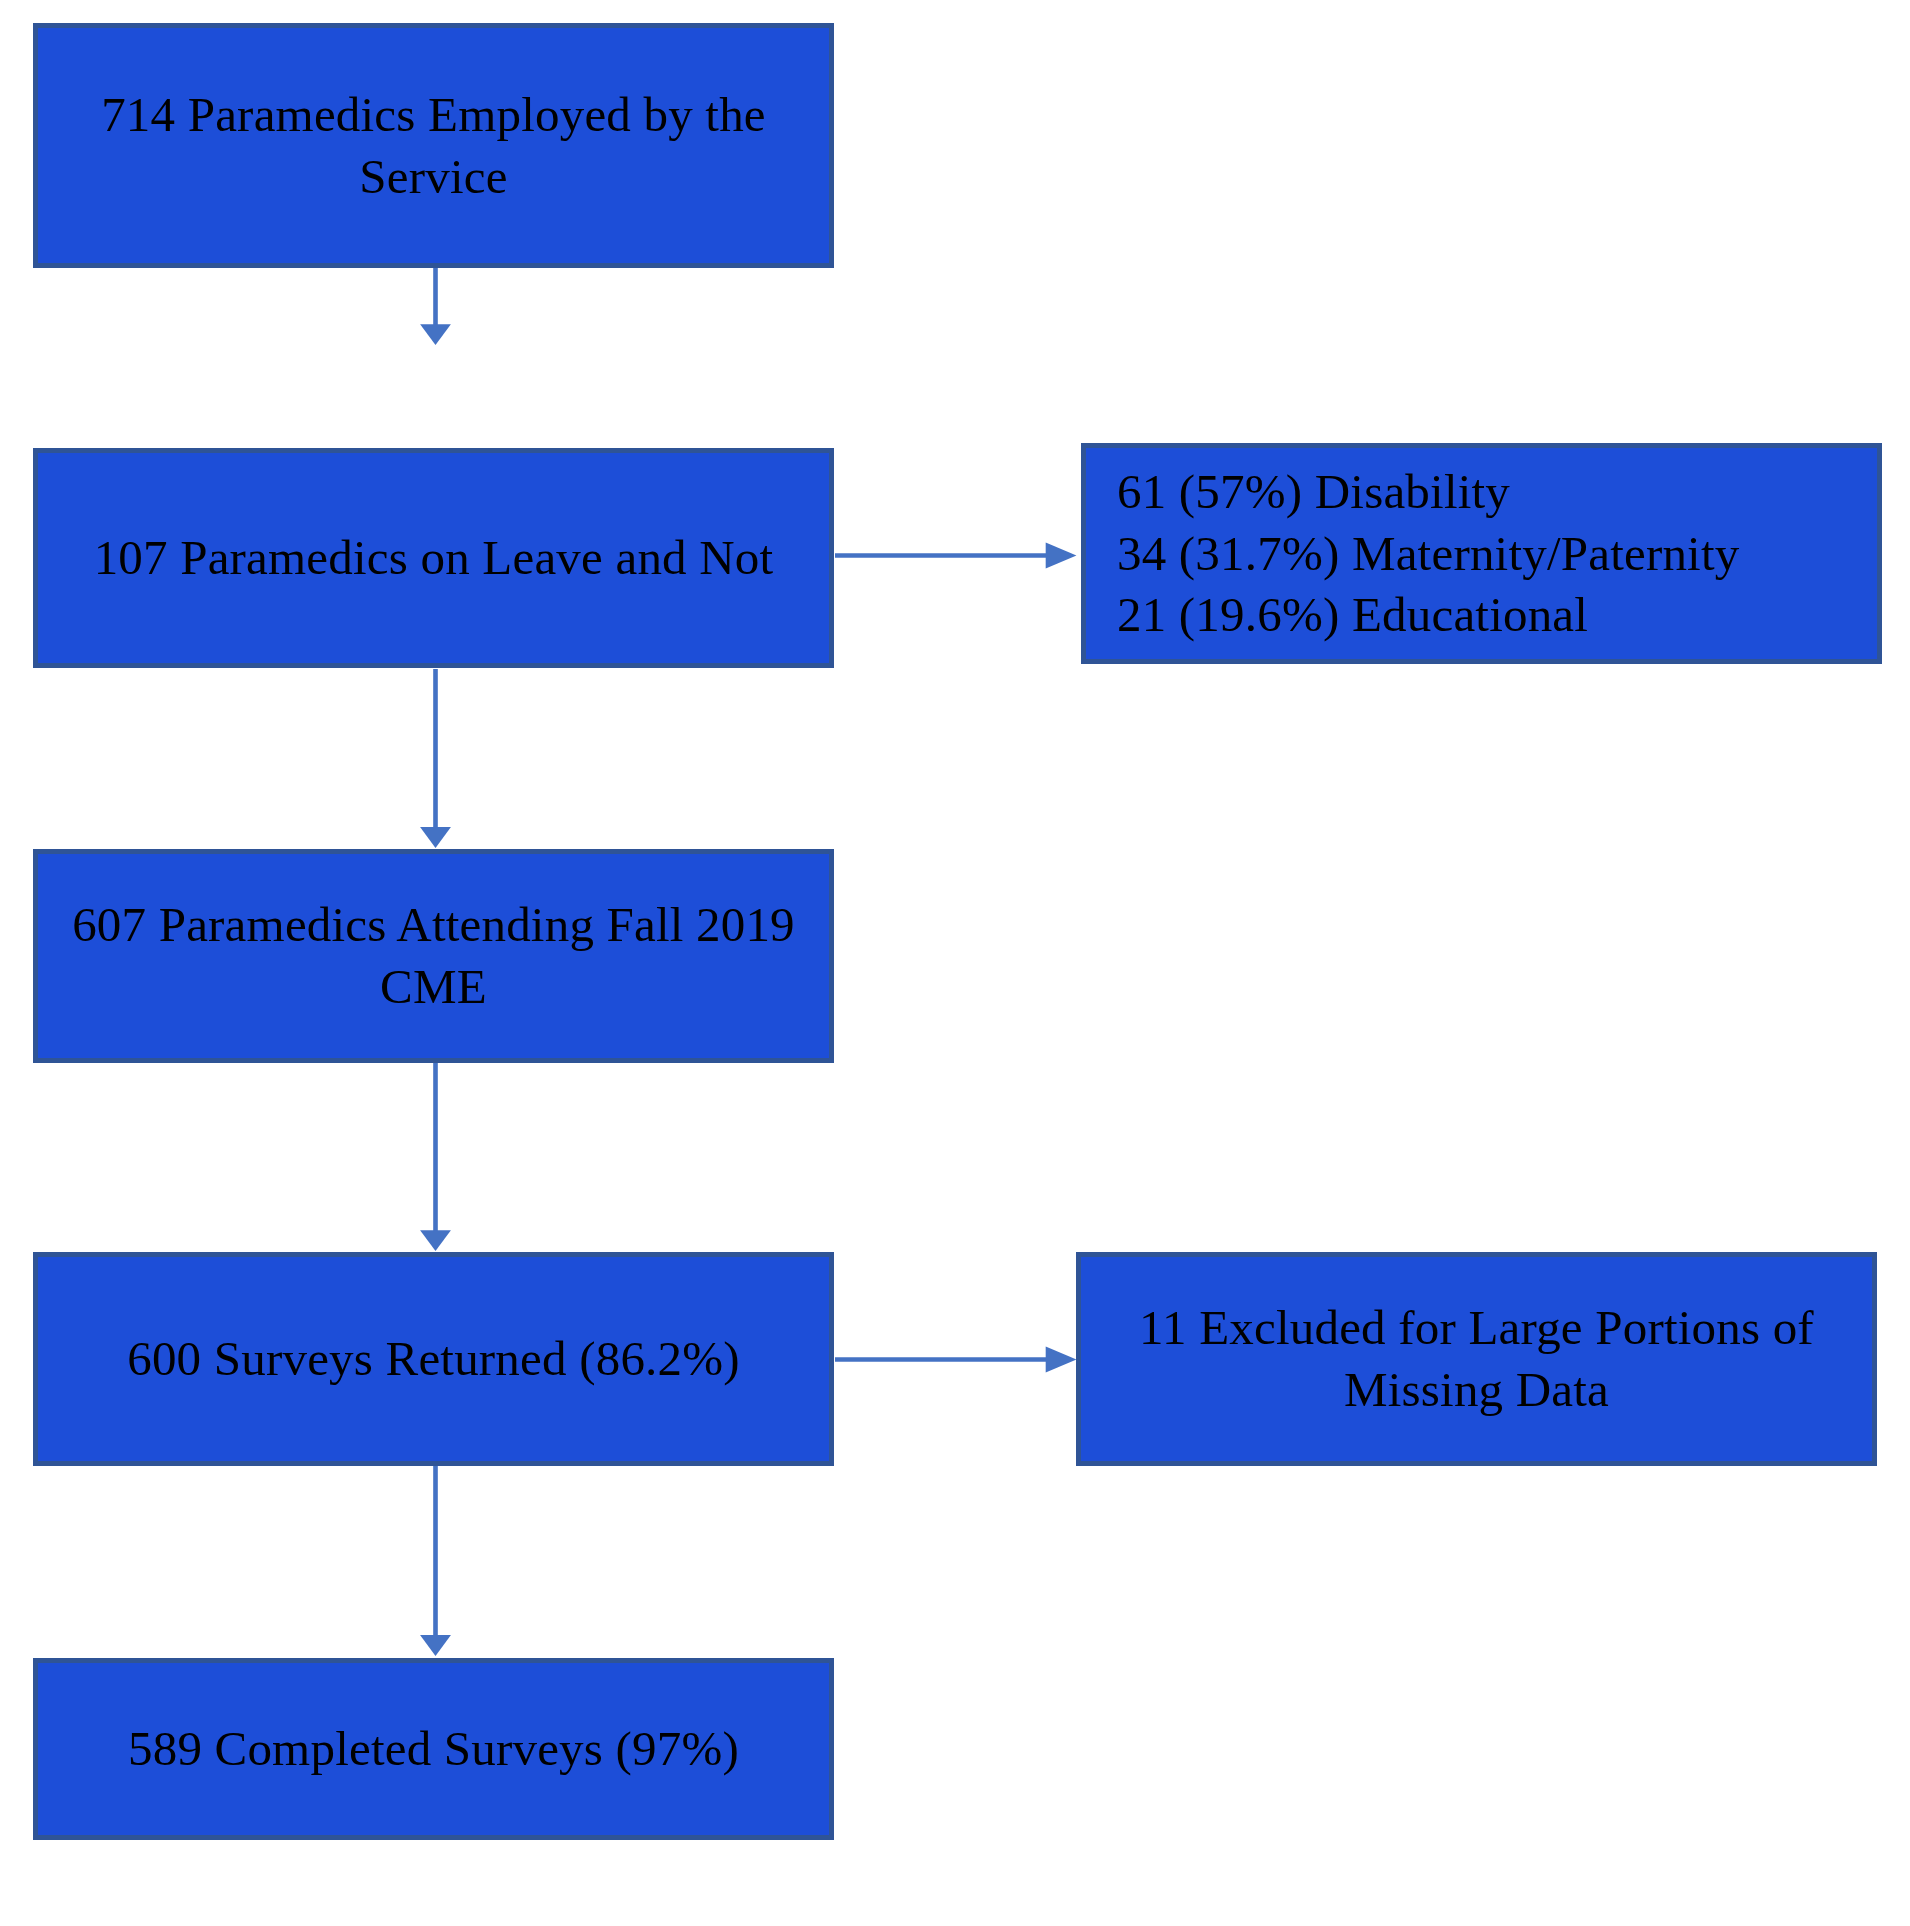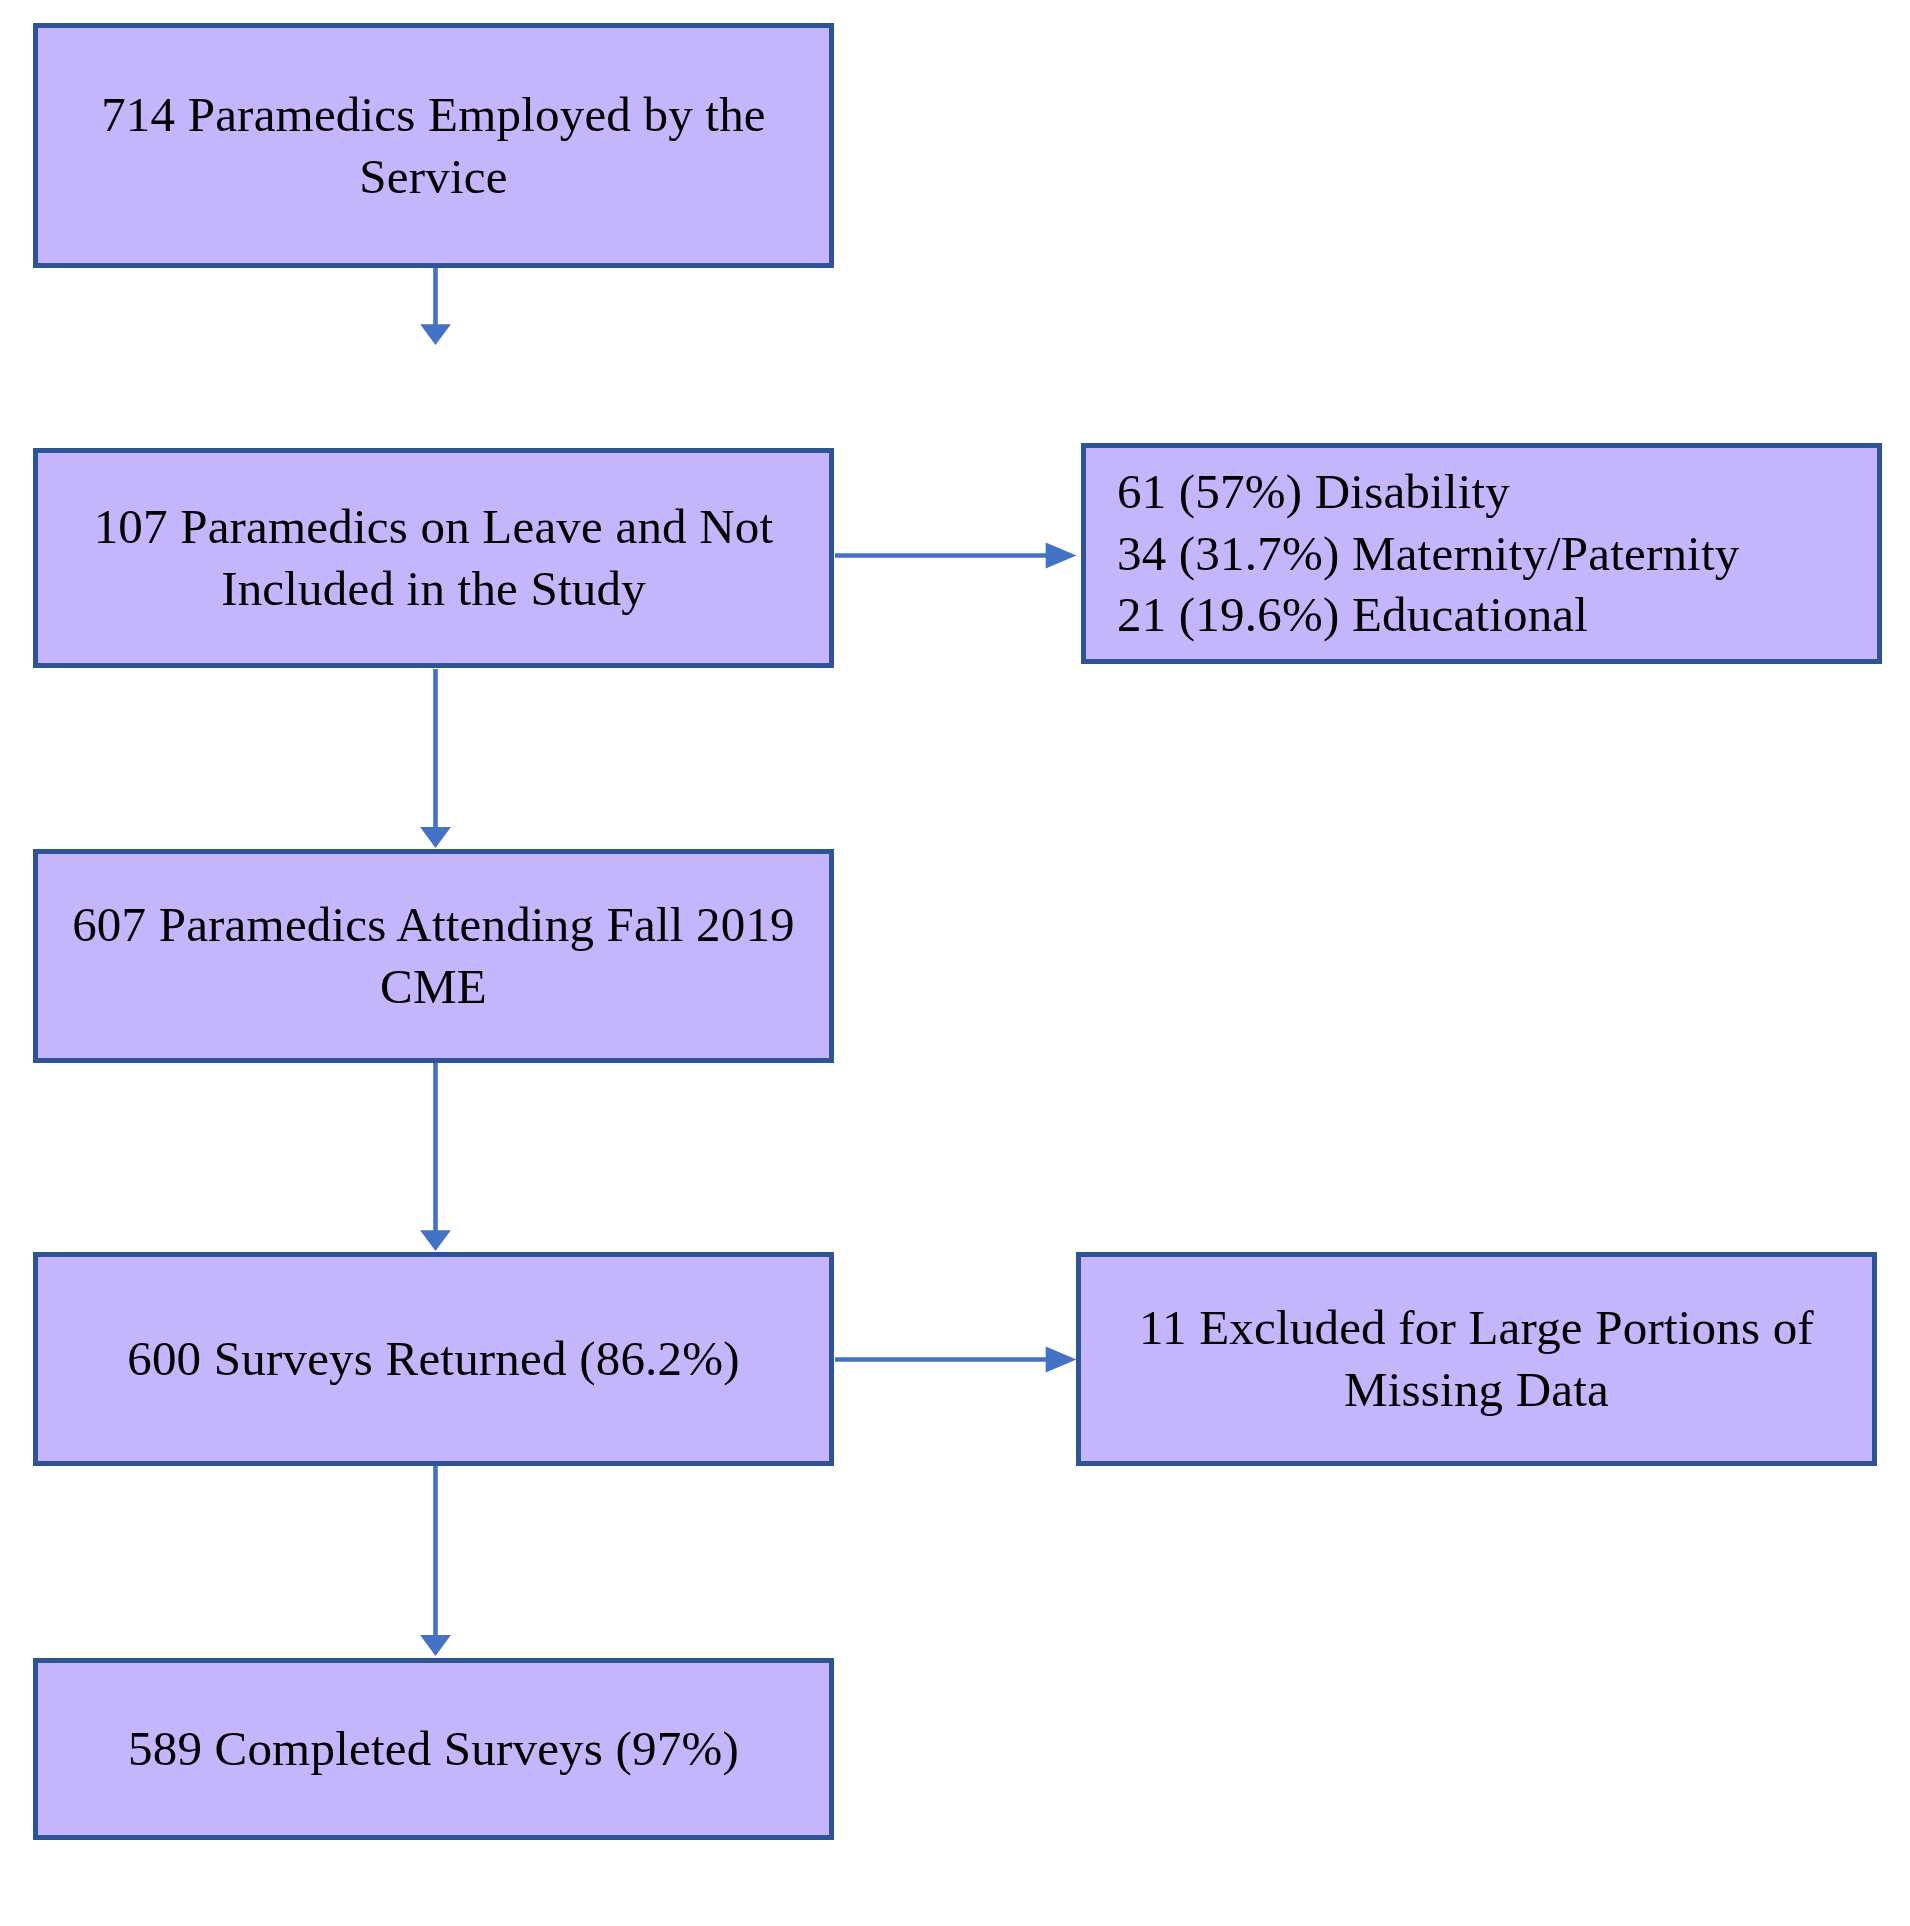--- a/index.html
+++ b/index.html
@@ -15,21 +15,21 @@
   #canvas {
     position: relative;
     width: 1911px;
     height: 1926px;
     background: #ffffff;
     overflow: hidden;
   }
   .node {
     position: absolute;
     box-sizing: border-box;
-    background: #c4b5fd;
+    background: #1d4ed8;
     border: 5.4px solid #2F5496;
     display: flex;
     align-items: center;
     justify-content: center;
   }
   .node-text {
     display: block;
     width: 100%;
     text-align: center;
     font-size: 49px;
@@ -70,21 +70,20 @@
   <div class="conn" style="left:416px; top:268px; width:39px; height:80px;">
     <svg width="39" height="80" viewBox="0 0 50 104">
       <line x1="25" y1="0" x2="25" y2="78" stroke="#4472C4" stroke-width="6"></line>
       <polygon points="25,100 5,73 45,73" fill="#4472C4"></polygon>
     </svg>
   </div>
 
   <div class="node" style="left:33px; top:448px; width:801px; height:220px;">
     <span class="node-text">
       <span class="ln">107 Paramedics on Leave and Not</span>
-      <span class="ln">Included in the Study</span>
     </span>
   </div>
 
   <div class="conn" style="left:835px; top:536px; width:243px; height:39px;">
     <svg width="243" height="39" viewBox="0 0 316 50">
       <line x1="0" y1="25" x2="282" y2="25" stroke="#4472C4" stroke-width="6"></line>
       <polygon points="314,25 274,8 274,42" fill="#4472C4"></polygon>
     </svg>
   </div>
 

